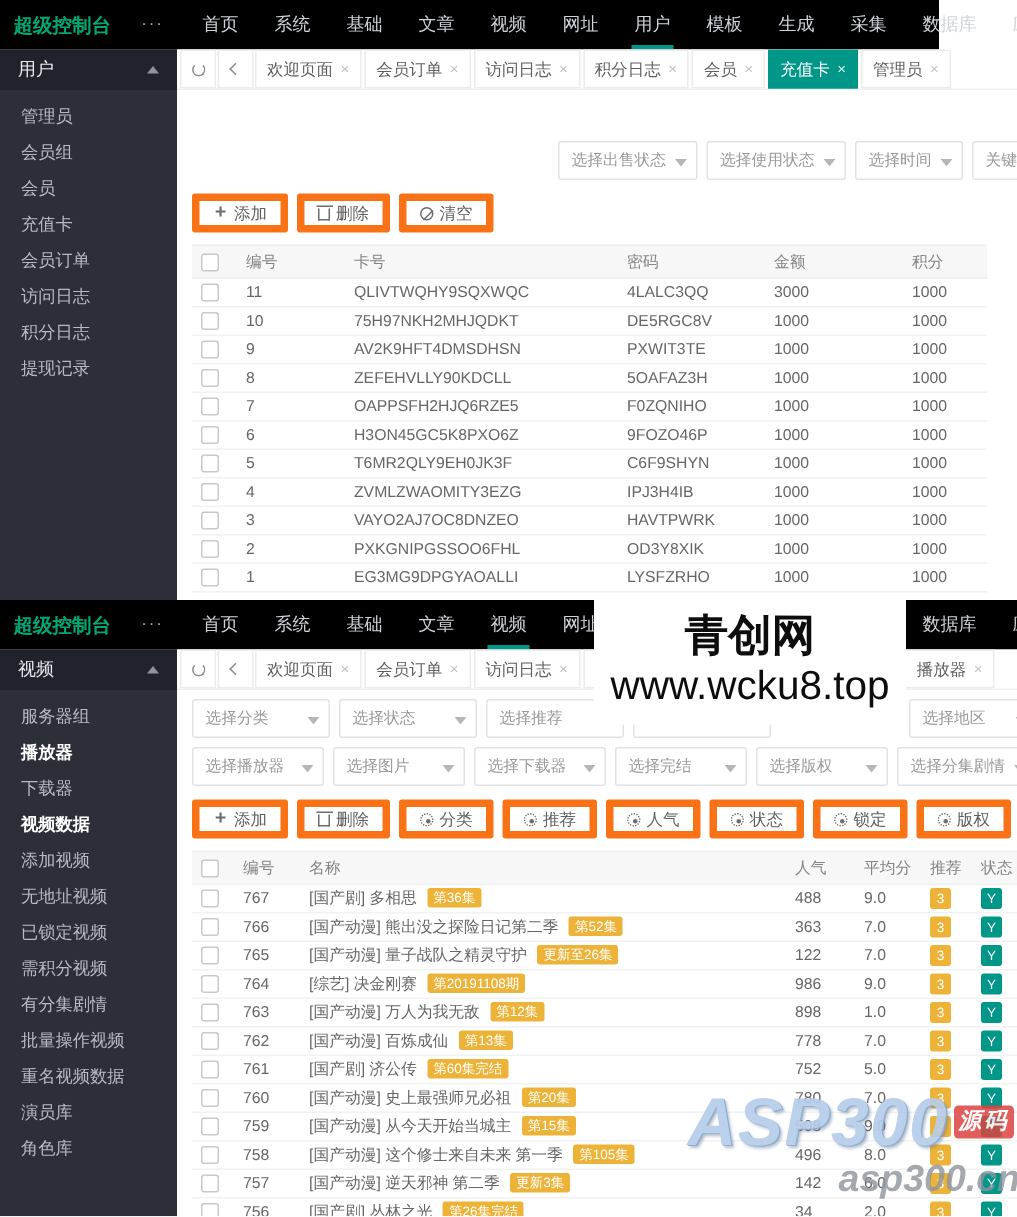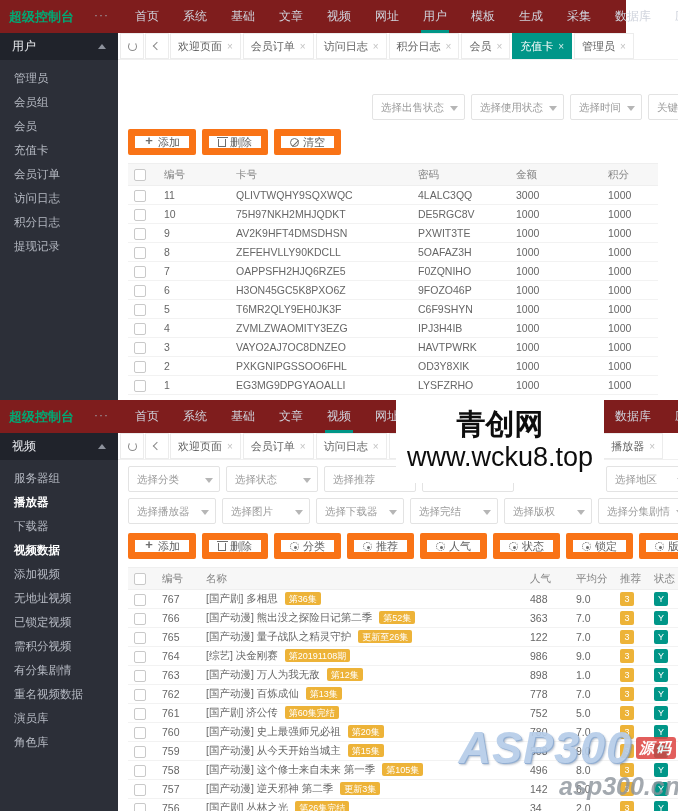--- a/index.html
+++ b/index.html
@@ -3,21 +3,21 @@
 <meta charset="utf-8">
 <style>
   html,body{margin:0;padding:0;background:#fff;}
   *{box-sizing:border-box;font-family:"Liberation Sans","DejaVu Sans",sans-serif;}
   #stage{position:relative;width:678px;height:811px;overflow:hidden;background:#fff;margin:0 auto;}
   .panel{position:absolute;left:0;width:678px;overflow:hidden;background:#fff;}
   #panel1{top:0;height:400px;}
   #panel2{top:400px;height:411px;}
 
   
-  .nav{position:absolute;top:0;left:0;height:33px;background:#7f1d1d;display:flex;align-items:stretch;}
+  .nav{position:absolute;top:0;left:0;height:33px;background:#000000;display:flex;align-items:stretch;}
   #panel1 .nav{width:626px;}
   #panel2 .nav{width:678px;}
   .logo{color:#00a874;font-size:13px;font-weight:bold;line-height:33px;padding:0 10px 0 9px;white-space:nowrap;}
   .dots{color:#9fa3ab;font-size:12px;line-height:31px;padding:0 14px 0 10px;letter-spacing:1px;cursor:pointer;}
   .nav-items{display:flex;align-items:stretch;}
   .nav-item{position:relative;color:#cfd3dc;font-size:12px;line-height:33px;padding:0 12px;white-space:nowrap;cursor:pointer;}
   .nav-item.active::after{content:"";position:absolute;left:10px;right:10px;bottom:0;height:3px;background:#009688;}
 
   
   .side{position:absolute;top:33px;bottom:0;left:0;width:118px;background:#2c2f38;}
@@ -43,21 +43,21 @@
 
   
   .filterbar{display:flex;align-items:center;padding:6px 0 4px 10px;}
   #panel1 .filterbar{justify-content:flex-end;padding-right:0;margin-top:28px;}
   .select{position:relative;height:26px;border:1px solid #e3e3e3;border-radius:2px;background:#fff;color:#9a9a9a;font-size:10.5px;line-height:24px;padding:0 20px 0 8px;margin-right:6px;white-space:nowrap;cursor:pointer;flex:none;}
   .caret{position:absolute;right:6px;top:11px;width:0;height:0;border-left:4px solid transparent;border-right:4px solid transparent;border-top:5px solid #b6b6b6;}
   .kw{height:26px;border:1px solid #e3e3e3;border-radius:2px;color:#9a9a9a;font-size:10.5px;line-height:24px;padding:0 8px;width:68px;margin-right:-38px;overflow:hidden;white-space:nowrap;flex:none;}
 
   
   .toolbar{display:flex;align-items:center;padding:5px 0 6px 10px;}
-  .btn{display:inline-flex;align-items:center;height:26px;border:7px solid #f97316;background:#fff;border-radius:2px;color:#5f5f5f;font-size:11px;padding:0 9px;margin-right:6px;white-space:nowrap;cursor:pointer;gap:4px;}
+  .btn{display:inline-flex;align-items:center;height:26px;border:5px solid #f97316;background:#fff;border-radius:2px;color:#5f5f5f;font-size:11px;padding:0 9px;margin-right:6px;white-space:nowrap;cursor:pointer;gap:4px;}
   .ic{display:inline-block;position:relative;width:10px;height:10px;color:#6d6d6d;}
   .ic-plus::before{content:"+";position:absolute;left:1px;top:-4px;font-size:13px;font-weight:bold;}
   .ic-trash{width:8px;height:8px;border:1px solid currentColor;border-top:none;margin-top:2px;}
   .ic-trash::before{content:"";position:absolute;left:-2px;top:-2px;width:11px;height:1px;background:currentColor;}
   .ic-gear{border:1px dotted currentColor;border-radius:50%;width:9px;height:9px;}
   .ic-gear::before{content:"";position:absolute;left:3px;top:3px;width:3px;height:3px;border-radius:50%;background:currentColor;}
   .ic-clear{border:1px solid currentColor;border-radius:50%;width:9px;height:9px;}
   .ic-clear::before{content:"";position:absolute;left:0px;top:4px;width:9px;height:1px;background:currentColor;transform:rotate(-45deg);}
 
   
@@ -364,20 +364,21 @@
 
       <div class="side-item">服务器组</div>
           <div class="side-item bold">播放器</div>
           <div class="side-item">下载器</div>
           <div class="side-item bold">视频数据</div>
           <div class="side-item">添加视频</div>
           <div class="side-item">无地址视频</div>
           <div class="side-item">已锁定视频</div>
           <div class="side-item">需积分视频</div>
           <div class="side-item">有分集剧情</div>
+          <div class="side-item">批量操作视频</div>
           <div class="side-item">重名视频数据</div>
           <div class="side-item">演员库</div>
           <div class="side-item">角色库</div>
         </div>
     </aside>
 
     <main class="content">
       <div class="tabbar">
         <span class="sq-btn">
             <i class="ic-refresh"></i>

